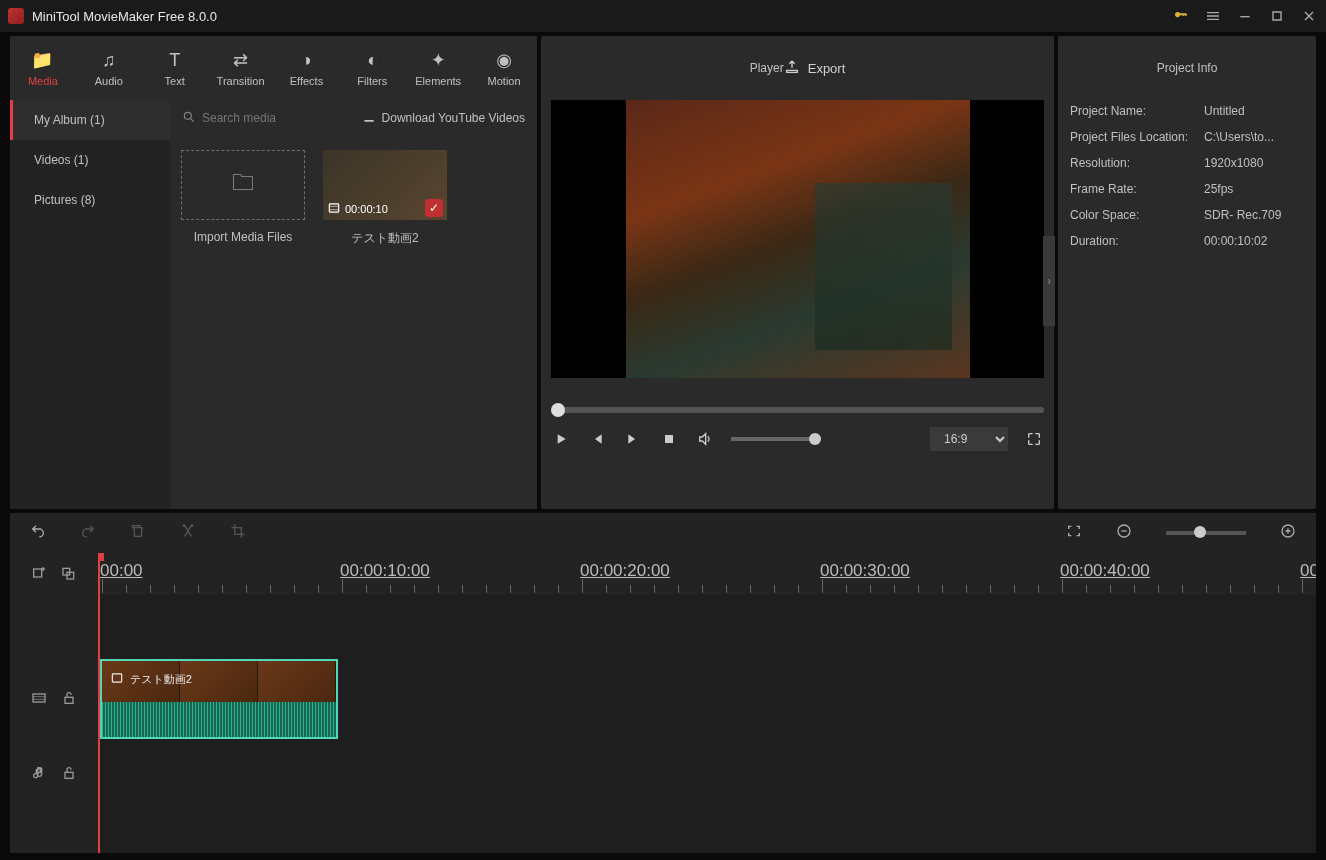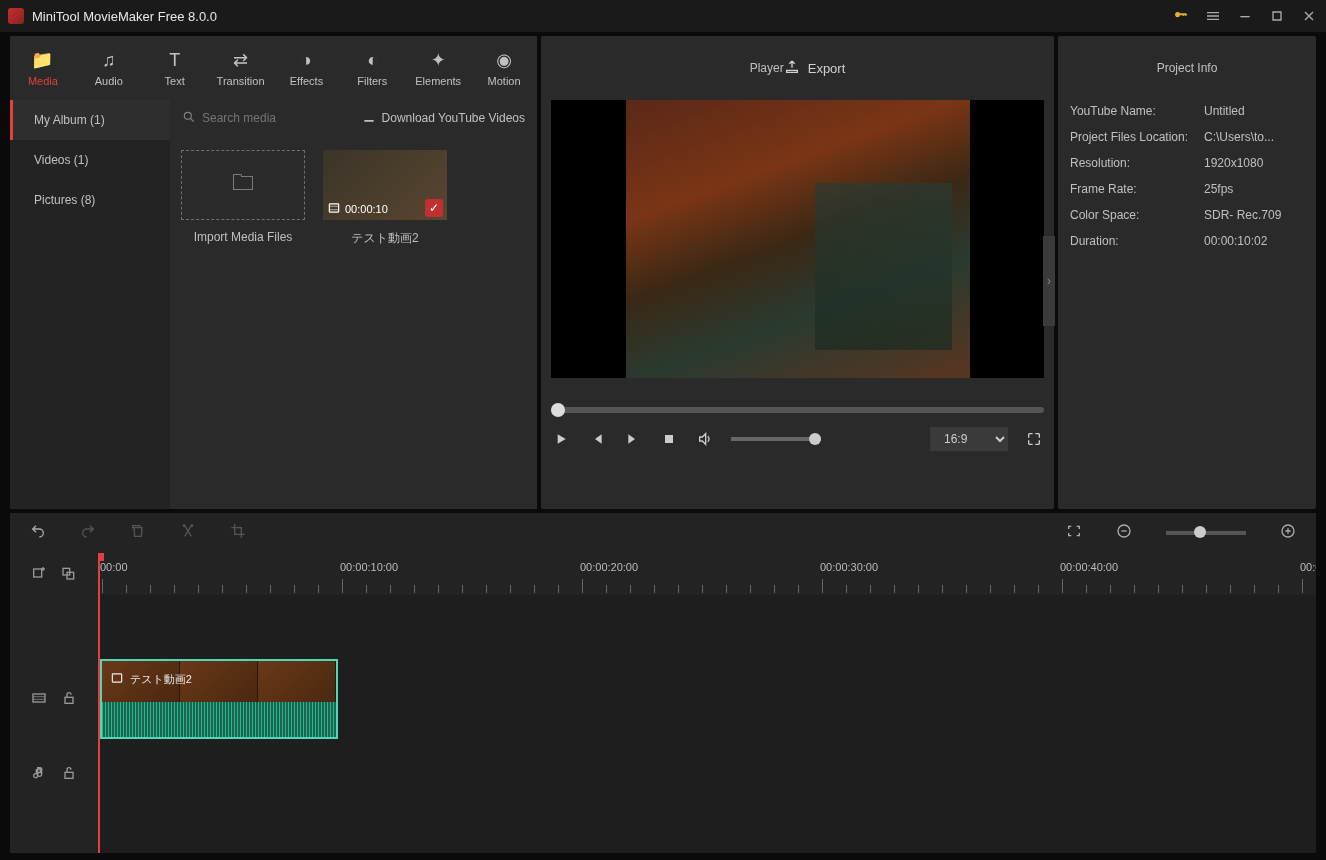--- a/index.html
+++ b/index.html
@@ -86,21 +86,21 @@
 .tl-gutter-row { display: flex; align-items: center; justify-content: space-around; padding: 0 14px; color: #999; font-size: 14px; }
 .gr-ruler { height: 42px; }
 .gr-gap { height: 64px; }
 .gr-video { height: 80px; }
 .gr-audio { height: 70px; }
 
 .tl-body { flex: 1; position: relative; overflow: hidden; background: #1e1e1e; }
 .ruler { height: 42px; background: #232323; position: relative; }
 .ruler-tick { position: absolute; top: 32px; width: 1px; height: 8px; background: #666; }
 .ruler-tick.major { height: 14px; top: 26px; }
-.ruler-label { position: absolute; top: 8px; font-size: 11px; color: #bbb; transform: translateX(-2px); }
+.ruler-label { position: absolute; top: 8px; font-size: 17px; color: #bbb; transform: translateX(-2px); text-decoration: underline; }
 
 .track-area { position: relative; }
 .track { height: 80px; position: relative; }
 .track.gap { height: 64px; }
 .track.audio { height: 70px; }
 
 .clip { position: absolute; left: 2px; top: 0; width: 238px; height: 80px; border: 2px solid #4fd8b8; background: linear-gradient(180deg, #3a2818, #3a2818 52%, #1a5848 52%, #1a5848 100%); overflow: hidden; }
 .clip-strip { height: 41px; display: flex; }
 .clip-frame { flex: 1; background: linear-gradient(135deg, #6a3818, #4a2810); border-right: 1px solid #2a1808; }
 .clip-wave { height: 35px; background: repeating-linear-gradient(90deg, #2fcaa0 0 1px, #1a6850 1px 3px); opacity: 0.8; }
@@ -289,21 +289,21 @@
     </div>
     <div class="collapse-handle">›</div>
   </div>
 
   <div class="panel info-panel">
     <div class="panel-header">
         <div class="panel-title">Project Info</div>
       </div>
     <div class="info-body">
       <div class="info-row">
-          <span class="info-label">YouTube Name:</span>
+          <span class="info-label">Project Name:</span>
           <span class="info-val">Untitled</span>
         </div>
       <div class="info-row">
           <span class="info-label">Project Files Location:</span>
           <span class="info-val">C:\Users\to...</span>
         </div>
       <div class="info-row">
           <span class="info-label">Resolution:</span>
           <span class="info-val">1920x1080</span>
         </div>

